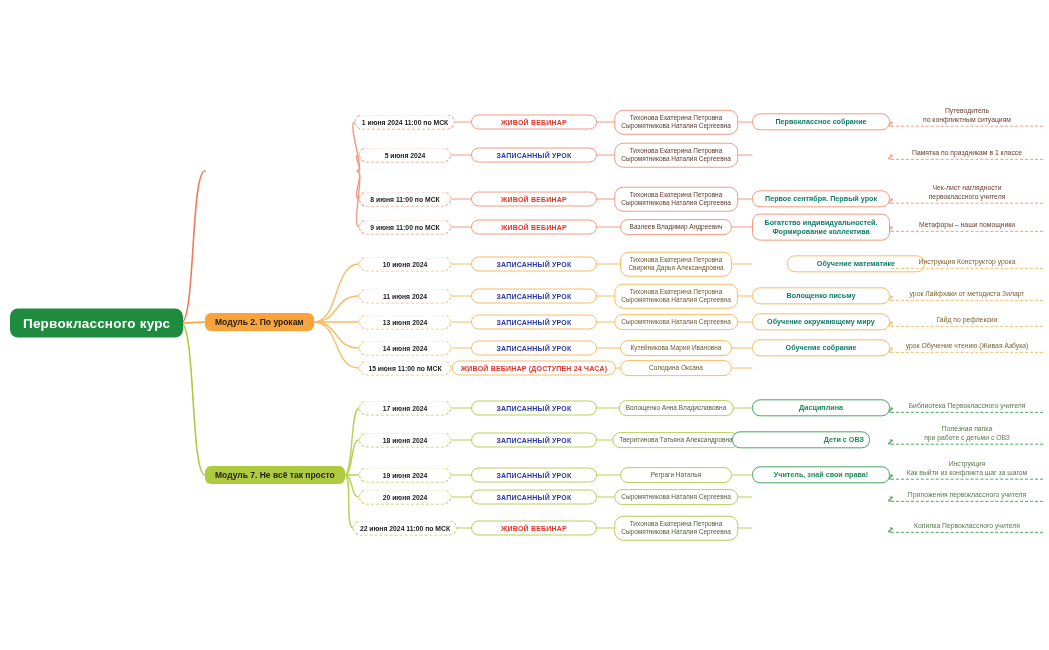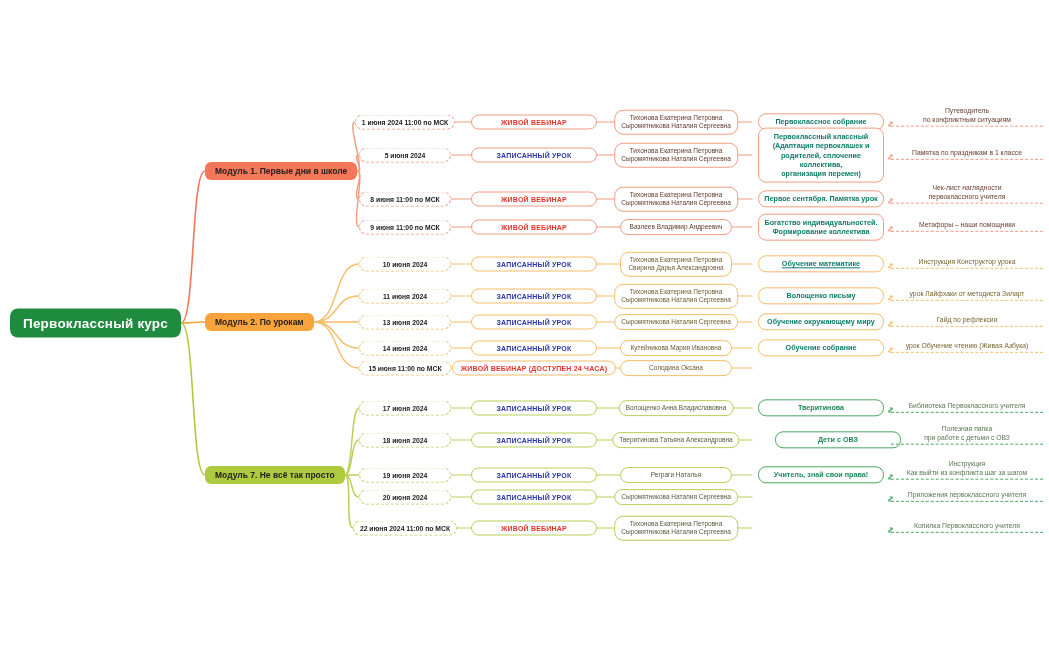--- a/index.html
+++ b/index.html
@@ -27,21 +27,21 @@
   .type-node{
     font-size:7px;font-weight:bold;padding:3px 8px;border:1.3px solid;
     border-radius:9px;white-space:nowrap;min-width:126px;letter-spacing:.2px;
   }
   .teacher-node{
     font-size:6.5px;padding:2.5px 6px;border:1px solid;border-radius:9px;
     white-space:pre;min-width:112px;line-height:1.35;
   }
   .topic-node{
     font-size:7.2px;font-weight:bold;padding:3px 5px;border:1.3px solid;
-    border-radius:8px;width:126px;line-height:1.3;
+    border-radius:8px;width:138px;line-height:1.3;
   }
   .material-node{
     background:transparent;border-bottom:1.5px dashed;width:152px;
     padding-bottom:2px;
   }
   .material-text{
     font-size:6.8px;line-height:1.35;text-align:center;white-space:pre;
   }
 </style>
 </head>
@@ -115,57 +115,52 @@
       <path d="M 451 497 C 463 497, 459 497, 471 497" stroke="#b9cf58" stroke-width="1.2" fill="none" stroke-linecap="round"></path>
       <path d="M 597 497 C 607.321875 497, 603.88125 497, 614.203125 497" stroke="#b9cf58" stroke-width="1.2" fill="none" stroke-linecap="round"></path>
       <path d="M 737.796875 497 C 746.31875 497, 743.478125 497, 752 497" stroke="#b9cf58" stroke-width="1.2" fill="none" stroke-linecap="round"></path>
       <path d="M 890 497 C 898 497, 883 501, 891 501" stroke="#49a75f" stroke-width="1.2" fill="none" stroke-linecap="round"></path>
       <path d="M 344.65625 475 C 352.65625 475, 344.9140625 528, 352.9140625 528" stroke="#b9cf58" stroke-width="1.4" fill="none" stroke-linecap="round"></path>
       <path d="M 457.0859375 528 C 465.434375 528, 462.6515625 528, 471 528" stroke="#b9cf58" stroke-width="1.2" fill="none" stroke-linecap="round"></path>
       <path d="M 597 528 C 607.321875 528, 603.88125 528, 614.203125 528" stroke="#b9cf58" stroke-width="1.2" fill="none" stroke-linecap="round"></path>
       <path d="M 737.796875 528 C 746.31875 528, 743.478125 528, 752 528" stroke="#b9cf58" stroke-width="1.2" fill="none" stroke-linecap="round"></path>
       <path d="M 890 528 C 898 528, 883 532, 891 532" stroke="#49a75f" stroke-width="1.2" fill="none" stroke-linecap="round"></path>
     </svg>
-<div class="node root-node" style="left: 10px; top: 323px; transform: translateY(-50%); background: rgb(30, 139, 62);">Первоклассный курс</div>
-    <div class="node module-node" style="left: 205px; top: 171px; transform: translateY(-50%); background: rgb(244, 119, 90);">Модуль 1. Первые дни в школе</div>
+<div class="node root-node" style="left: 10px; top: 323px; transform: translateY(-50%); background: rgb(30, 139, 62);">Первоклассного курс</div>
     <div class="node date-node" style="left: 405px; top: 122px; transform: translate(-50%, -50%); border-color: rgb(242, 155, 128);">1 июня 2024 11:00 по МСК</div>
     <div class="node type-node" style="left: 534px; top: 122px; transform: translate(-50%, -50%); border-color: rgb(242, 155, 128); color: rgb(226, 53, 43);">ЖИВОЙ ВЕБИНАР</div>
     <div class="node teacher-node" style="left: 676px; top: 122px; transform: translate(-50%, -50%); border-color: rgb(242, 155, 128); color: rgb(93, 57, 43);">Тихонова Екатерина Петровна
 Сыромятникова Наталия Сергеевна</div>
     <div class="node topic-node" style="left: 821px; top: 122px; transform: translate(-50%, -50%); border-color: rgb(242, 155, 128); color: rgb(14, 124, 107);">Первоклассное собрание</div>
     <div class="node material-node" style="left: 967px; top: 127px; transform: translate(-50%, -100%); border-color: rgb(242, 155, 128);"><div class="material-text" style="color: rgb(106, 64, 48);">Путеводитель
 по конфликтным ситуациям</div></div>
     <div class="node date-node" style="left: 405px; top: 155px; transform: translate(-50%, -50%); border-color: rgb(242, 155, 128);">5 июня 2024</div>
     <div class="node type-node" style="left: 534px; top: 155px; transform: translate(-50%, -50%); border-color: rgb(242, 155, 128); color: rgb(43, 56, 168);">ЗАПИСАННЫЙ УРОК</div>
     <div class="node teacher-node" style="left: 676px; top: 155px; transform: translate(-50%, -50%); border-color: rgb(242, 155, 128); color: rgb(93, 57, 43);">Тихонова Екатерина Петровна
 Сыромятникова Наталия Сергеевна</div>
-    <div class="node topic-node" style="left: 821px; top: 155px; transform: translate(-50%, -50%); border-color: rgb(242, 155, 128); color: rgb(14, 124, 107);">Первоклассный классный
-(Адаптация первоклашек и
-родителей, сплочение коллектива,
-организация перемен)</div>
     <div class="node material-node" style="left: 967px; top: 160px; transform: translate(-50%, -100%); border-color: rgb(242, 155, 128);"><div class="material-text" style="color: rgb(106, 64, 48);">Памятка по праздникам в 1 классе</div></div>
     <div class="node date-node" style="left: 405px; top: 199px; transform: translate(-50%, -50%); border-color: rgb(242, 155, 128);">8 июня 11:00 по МСК</div>
     <div class="node type-node" style="left: 534px; top: 199px; transform: translate(-50%, -50%); border-color: rgb(242, 155, 128); color: rgb(226, 53, 43);">ЖИВОЙ ВЕБИНАР</div>
     <div class="node teacher-node" style="left: 676px; top: 199px; transform: translate(-50%, -50%); border-color: rgb(242, 155, 128); color: rgb(93, 57, 43);">Тихонова Екатерина Петровна
 Сыромятникова Наталия Сергеевна</div>
-    <div class="node topic-node" style="left: 821px; top: 199px; transform: translate(-50%, -50%); border-color: rgb(242, 155, 128); color: rgb(14, 124, 107);">Первое сентября. Памятка урок</div>
+    <div class="node topic-node" style="left: 821px; top: 199px; transform: translate(-50%, -50%); border-color: rgb(242, 155, 128); color: rgb(14, 124, 107);">Первое сентября. Первый урок</div>
     <div class="node material-node" style="left: 967px; top: 204px; transform: translate(-50%, -100%); border-color: rgb(242, 155, 128);"><div class="material-text" style="color: rgb(106, 64, 48);">Чек-лист наглядности
 первоклассного учителя</div></div>
     <div class="node date-node" style="left: 405px; top: 227px; transform: translate(-50%, -50%); border-color: rgb(242, 155, 128);">9 июня 11:00 по МСК</div>
     <div class="node type-node" style="left: 534px; top: 227px; transform: translate(-50%, -50%); border-color: rgb(242, 155, 128); color: rgb(226, 53, 43);">ЖИВОЙ ВЕБИНАР</div>
     <div class="node teacher-node" style="left: 676px; top: 227px; transform: translate(-50%, -50%); border-color: rgb(242, 155, 128); color: rgb(93, 57, 43);">Вазлеев Владимир Андреевич</div>
     <div class="node topic-node" style="left: 821px; top: 227px; transform: translate(-50%, -50%); border-color: rgb(242, 155, 128); color: rgb(14, 124, 107);">Богатство индивидуальностей.
 Формирование коллектива</div>
     <div class="node material-node" style="left: 967px; top: 232px; transform: translate(-50%, -100%); border-color: rgb(242, 155, 128);"><div class="material-text" style="color: rgb(106, 64, 48);">Метафоры – наши помощники</div></div>
     <div class="node module-node" style="left: 205px; top: 322px; transform: translateY(-50%); background: rgb(249, 163, 60);">Модуль 2. По урокам</div>
     <div class="node date-node" style="left: 405px; top: 264px; transform: translate(-50%, -50%); border-color: rgb(246, 189, 102);">10 июня 2024</div>
     <div class="node type-node" style="left: 534px; top: 264px; transform: translate(-50%, -50%); border-color: rgb(246, 189, 102); color: rgb(43, 56, 168);">ЗАПИСАННЫЙ УРОК</div>
     <div class="node teacher-node" style="left: 676px; top: 264px; transform: translate(-50%, -50%); border-color: rgb(246, 189, 102); color: rgb(110, 90, 46);">Тихонова Екатерина Петровна
 Свирина Дарья Александровна</div>
-    <div class="node topic-node" style="left: 821px; top: 264px; transform: translate(-50%, -50%); border-color: rgb(246, 189, 102); color: rgb(14, 124, 107); text-decoration: underline;">Обучение математике</div>
+    <div class="node topic-node" style="left: 856px; top: 264px; transform: translate(-50%, -50%); border-color: rgb(246, 189, 102); color: rgb(14, 124, 107);">Обучение математике</div>
     <div class="node material-node" style="left: 967px; top: 269px; transform: translate(-50%, -100%); border-color: rgb(246, 189, 102);"><div class="material-text" style="color: rgb(122, 100, 48);">Инструкция Конструктор урока</div></div>
     <div class="node date-node" style="left: 405px; top: 296px; transform: translate(-50%, -50%); border-color: rgb(246, 189, 102);">11 июня 2024</div>
     <div class="node type-node" style="left: 534px; top: 296px; transform: translate(-50%, -50%); border-color: rgb(246, 189, 102); color: rgb(43, 56, 168);">ЗАПИСАННЫЙ УРОК</div>
     <div class="node teacher-node" style="left: 676px; top: 296px; transform: translate(-50%, -50%); border-color: rgb(246, 189, 102); color: rgb(110, 90, 46);">Тихонова Екатерина Петровна
 Сыромятникова Наталия Сергеевна</div>
     <div class="node topic-node" style="left: 821px; top: 296px; transform: translate(-50%, -50%); border-color: rgb(246, 189, 102); color: rgb(14, 124, 107);">Волощенко письму</div>
     <div class="node material-node" style="left: 967px; top: 301px; transform: translate(-50%, -100%); border-color: rgb(246, 189, 102);"><div class="material-text" style="color: rgb(122, 100, 48);">урок Лайфхаки от методиста Зиларт</div></div>
     <div class="node date-node" style="left: 405px; top: 322px; transform: translate(-50%, -50%); border-color: rgb(246, 189, 102);">13 июня 2024</div>
     <div class="node type-node" style="left: 534px; top: 322px; transform: translate(-50%, -50%); border-color: rgb(246, 189, 102); color: rgb(43, 56, 168);">ЗАПИСАННЫЙ УРОК</div>
     <div class="node teacher-node" style="left: 676px; top: 322px; transform: translate(-50%, -50%); border-color: rgb(246, 189, 102); color: rgb(110, 90, 46);">Сыромятникова Наталия Сергеевна</div>
@@ -176,26 +171,26 @@
     <div class="node teacher-node" style="left: 676px; top: 348px; transform: translate(-50%, -50%); border-color: rgb(246, 189, 102); color: rgb(110, 90, 46);">Кутейникова Мария Ивановна</div>
     <div class="node topic-node" style="left: 821px; top: 348px; transform: translate(-50%, -50%); border-color: rgb(246, 189, 102); color: rgb(14, 124, 107);">Обучение собрание</div>
     <div class="node material-node" style="left: 967px; top: 353px; transform: translate(-50%, -100%); border-color: rgb(246, 189, 102);"><div class="material-text" style="color: rgb(122, 100, 48);">урок Обучение чтению (Живая Азбука)</div></div>
     <div class="node date-node" style="left: 405px; top: 368px; transform: translate(-50%, -50%); border-color: rgb(246, 189, 102);">15 июня 11:00 по МСК</div>
     <div class="node type-node" style="left: 534px; top: 368px; transform: translate(-50%, -50%); border-color: rgb(246, 189, 102); color: rgb(226, 53, 43);">ЖИВОЙ ВЕБИНАР (ДОСТУПЕН 24 ЧАСА)</div>
     <div class="node teacher-node" style="left: 676px; top: 368px; transform: translate(-50%, -50%); border-color: rgb(246, 189, 102); color: rgb(110, 90, 46);">Солодина Оксана</div>
     <div class="node module-node" style="left: 205px; top: 475px; transform: translateY(-50%); background: rgb(174, 202, 62);">Модуль 7. Не всё так просто</div>
     <div class="node date-node" style="left: 405px; top: 408px; transform: translate(-50%, -50%); border-color: rgb(185, 207, 88);">17 июня 2024</div>
     <div class="node type-node" style="left: 534px; top: 408px; transform: translate(-50%, -50%); border-color: rgb(185, 207, 88); color: rgb(43, 56, 168);">ЗАПИСАННЫЙ УРОК</div>
     <div class="node teacher-node" style="left: 676px; top: 408px; transform: translate(-50%, -50%); border-color: rgb(185, 207, 88); color: rgb(81, 94, 62);">Волощенко Анна Владиславовна</div>
-    <div class="node topic-node" style="left: 821px; top: 408px; transform: translate(-50%, -50%); border-color: rgb(73, 167, 95); color: rgb(29, 138, 90);">Тверитинова</div>
+    <div class="node topic-node" style="left: 821px; top: 408px; transform: translate(-50%, -50%); border-color: rgb(73, 167, 95); color: rgb(29, 138, 90);">Дисциплина</div>
     <div class="node material-node" style="left: 967px; top: 413px; transform: translate(-50%, -100%); border-color: rgb(73, 167, 95);"><div class="material-text" style="color: rgb(90, 122, 80);">Библиотека Первоклассного учителя</div></div>
     <div class="node date-node" style="left: 405px; top: 440px; transform: translate(-50%, -50%); border-color: rgb(185, 207, 88);">18 июня 2024</div>
     <div class="node type-node" style="left: 534px; top: 440px; transform: translate(-50%, -50%); border-color: rgb(185, 207, 88); color: rgb(43, 56, 168);">ЗАПИСАННЫЙ УРОК</div>
     <div class="node teacher-node" style="left: 676px; top: 440px; transform: translate(-50%, -50%); border-color: rgb(185, 207, 88); color: rgb(81, 94, 62);">Тверитинова Татьяна Александровна</div>
-    <div class="node topic-node" style="left: 838px; top: 440px; transform: translate(-50%, -50%); border-color: rgb(73, 167, 95); color: rgb(29, 138, 90);">Дети с ОВЗ</div>
+    <div class="node topic-node" style="left: 801px; top: 440px; transform: translate(-50%, -50%); border-color: rgb(73, 167, 95); color: rgb(29, 138, 90); text-align: right;">Дети с ОВЗ</div>
     <div class="node material-node" style="left: 967px; top: 445px; transform: translate(-50%, -100%); border-color: rgb(73, 167, 95);"><div class="material-text" style="color: rgb(90, 122, 80);">Полезная папка
 при работе с детьми с ОВЗ</div></div>
     <div class="node date-node" style="left: 405px; top: 475px; transform: translate(-50%, -50%); border-color: rgb(185, 207, 88);">19 июня 2024</div>
     <div class="node type-node" style="left: 534px; top: 475px; transform: translate(-50%, -50%); border-color: rgb(185, 207, 88); color: rgb(43, 56, 168);">ЗАПИСАННЫЙ УРОК</div>
     <div class="node teacher-node" style="left: 676px; top: 475px; transform: translate(-50%, -50%); border-color: rgb(185, 207, 88); color: rgb(81, 94, 62);">Реграги Наталья</div>
     <div class="node topic-node" style="left: 821px; top: 475px; transform: translate(-50%, -50%); border-color: rgb(73, 167, 95); color: rgb(29, 138, 90);">Учитель, знай свои права!</div>
     <div class="node material-node" style="left: 967px; top: 480px; transform: translate(-50%, -100%); border-color: rgb(73, 167, 95);"><div class="material-text" style="color: rgb(90, 122, 80);">Инструкция
 Как выйти из конфликта шаг за шагом</div></div>
     <div class="node date-node" style="left: 405px; top: 497px; transform: translate(-50%, -50%); border-color: rgb(185, 207, 88);">20 июня 2024</div>
     <div class="node type-node" style="left: 534px; top: 497px; transform: translate(-50%, -50%); border-color: rgb(185, 207, 88); color: rgb(43, 56, 168);">ЗАПИСАННЫЙ УРОК</div>

